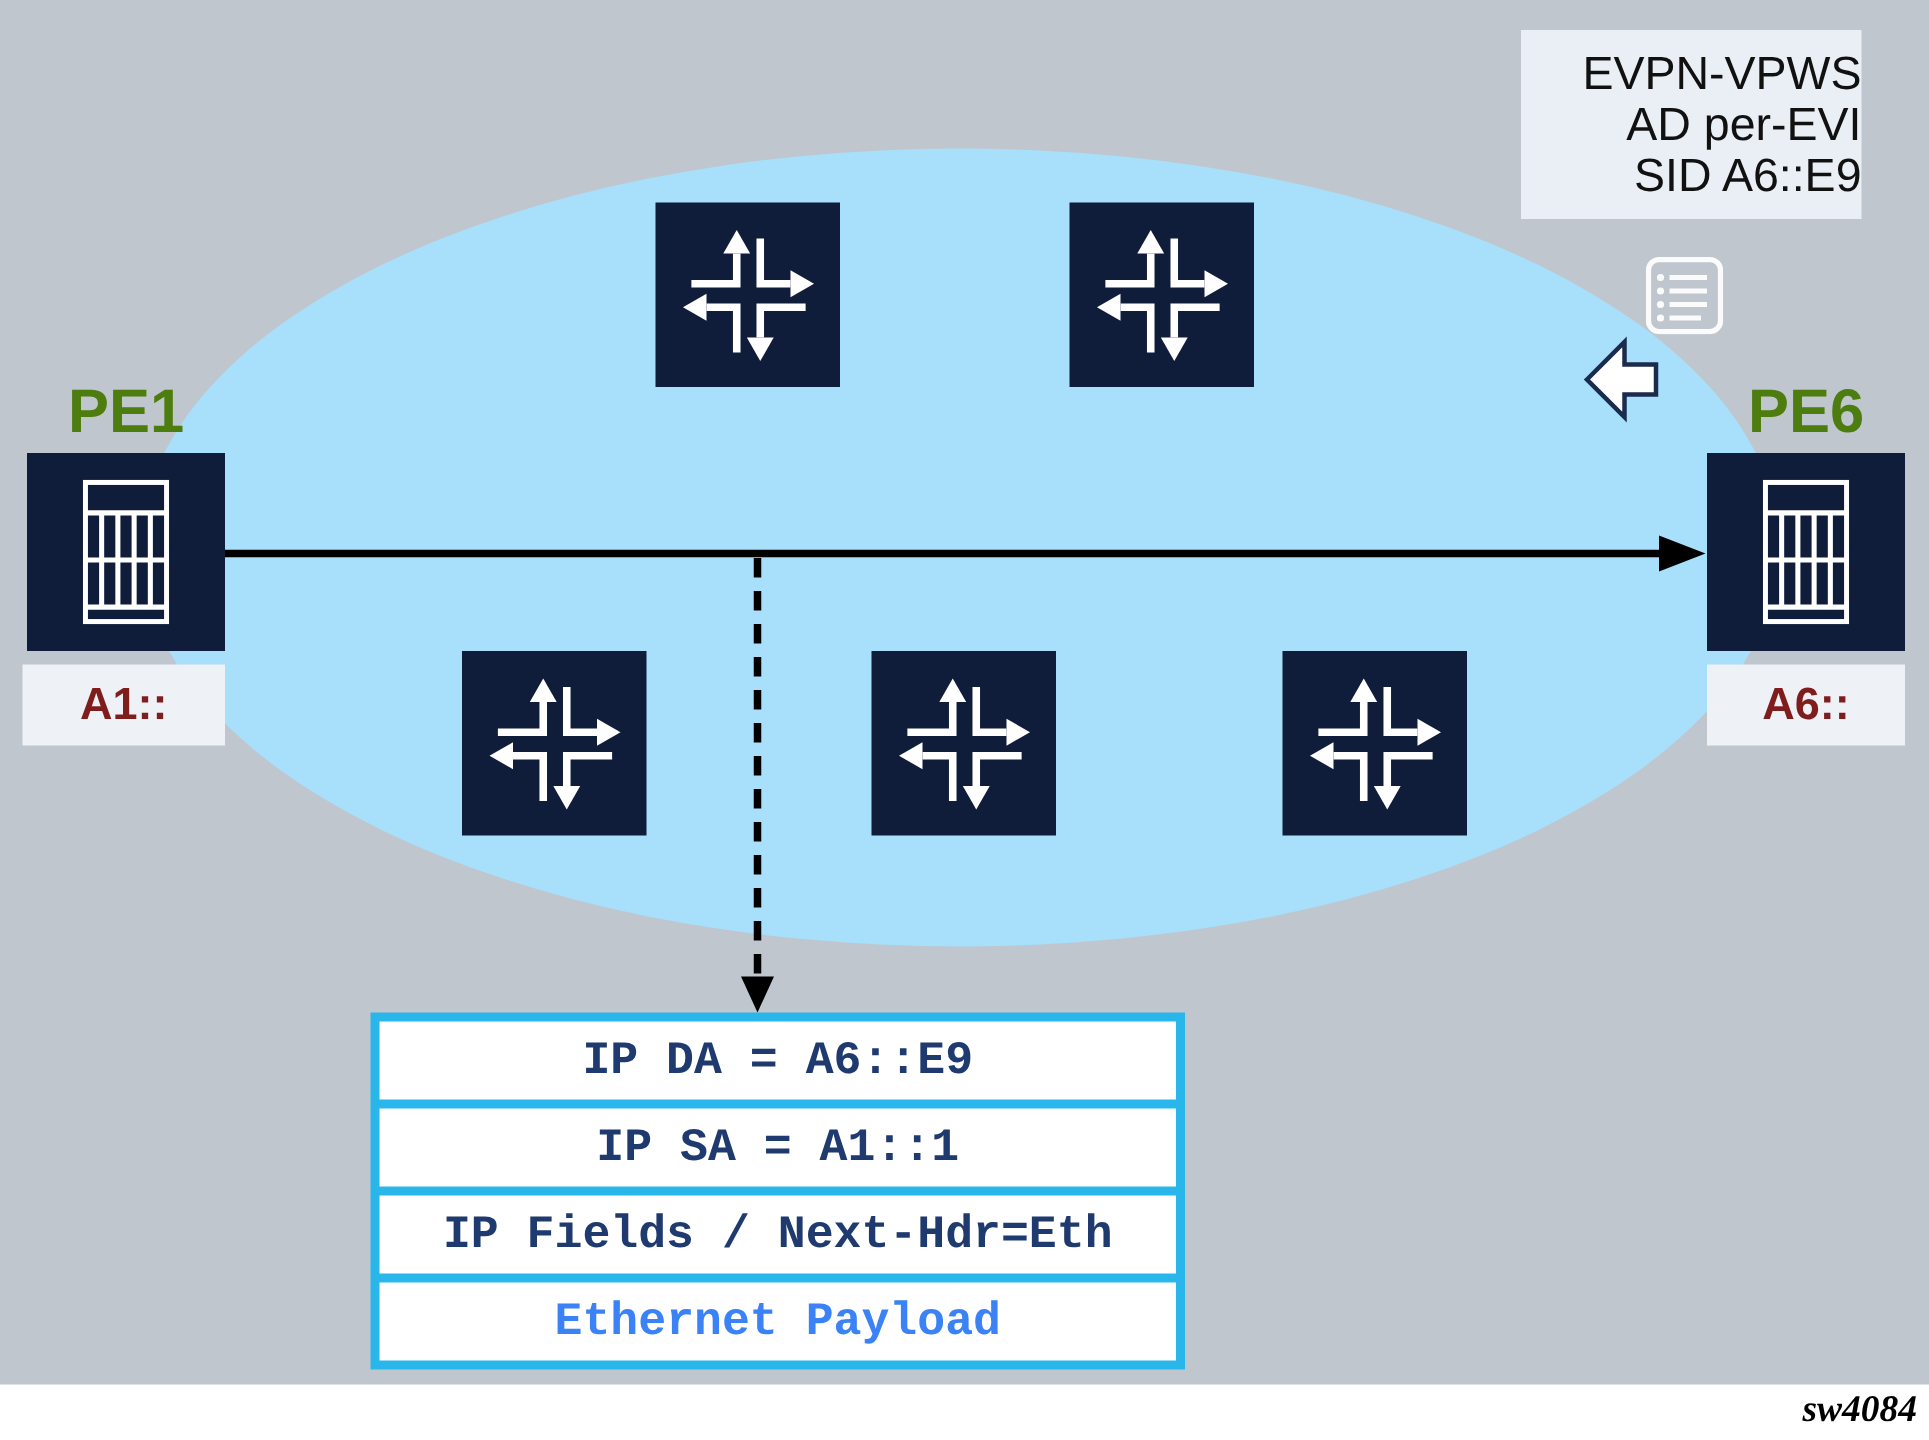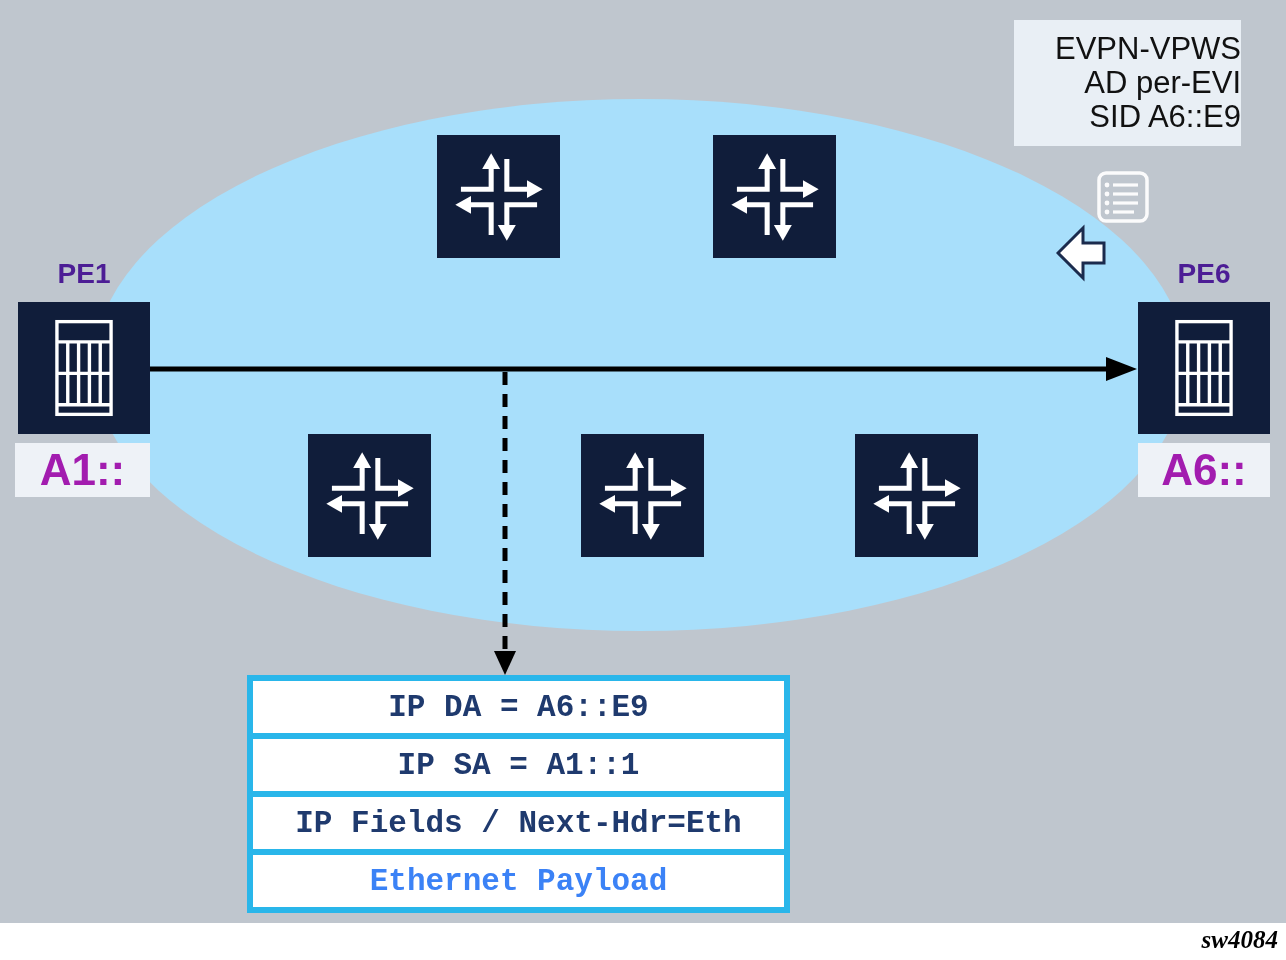--- a/index.html
+++ b/index.html
@@ -18,29 +18,29 @@
   .node {
     position:absolute; width:132px; height:132px; background:#101d3a;
     display:flex; align-items:center; justify-content:center;
   }
   .node-pe1 { left:18px;  top:302px; }
   .node-pe6 { left:1138px; top:302px; }
   .chassis-svg { width:58px; height:100px; display:block; }
 
   .pe-label {
     position:absolute; width:132px; text-align:center;
-    font-size:28px; font-weight:bold; color:#4c1d95; line-height:36px;
+    font-size:41px; font-weight:bold; color:#4d7c0f; line-height:36px;
   }
   .pe1-label { left:18px;  top:256px; }
   .pe6-label { left:1138px; top:256px; }
 
   .addr-box {
     position:absolute; height:54px; background:#eef2f7;
     display:flex; align-items:center; justify-content:center;
-    font-size:44px; font-weight:bold; color:#a21caf;
+    font-size:30px; font-weight:bold; color:#7f1d1d;
   }
   .addr-pe1 { left:15px;  top:443px; width:135px; }
   .addr-pe6 { left:1138px; top:443px; width:132px; }
 
   .router {
     position:absolute; width:123px; height:123px; background:#101d3a;
     display:flex; align-items:center; justify-content:center;
   }
   .router svg { width:112px; height:112px; display:block; }
   .router-t1 { left:437px; top:135px; }

